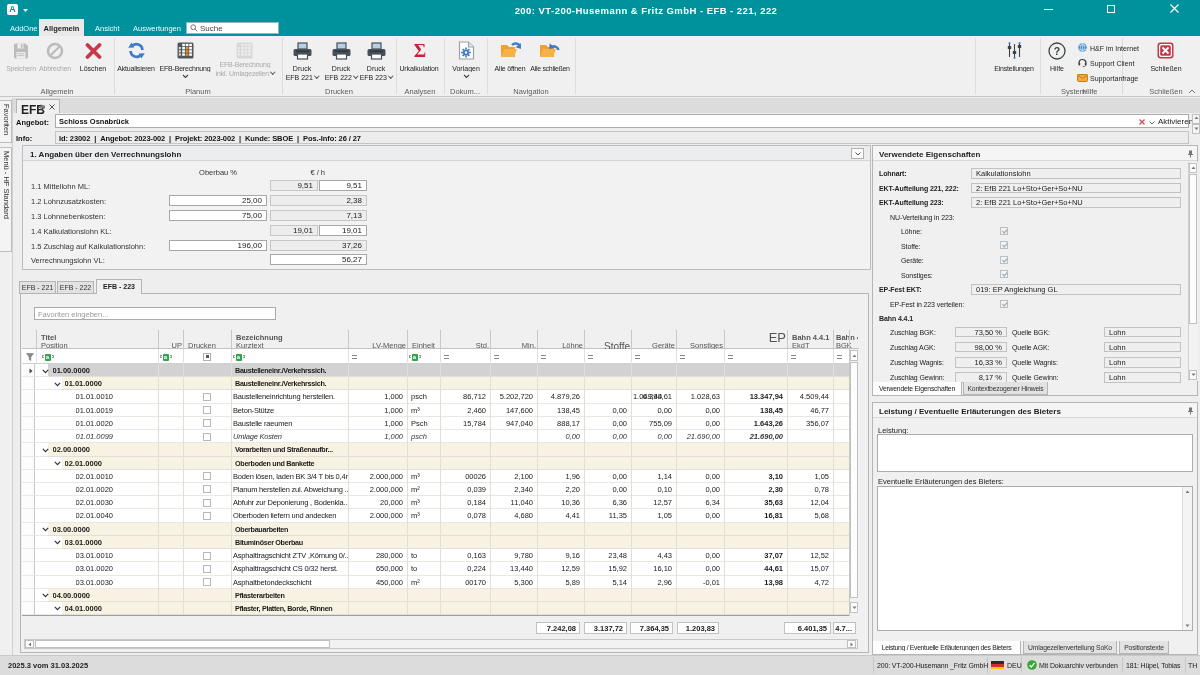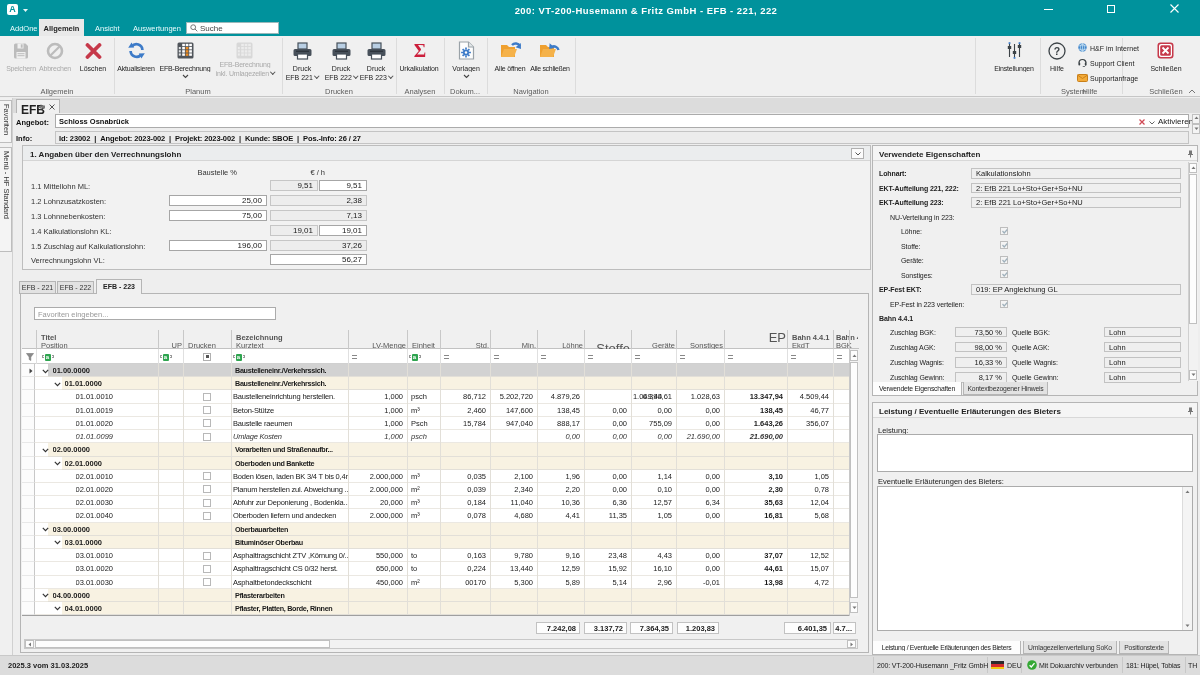--- a/index.html
+++ b/index.html
@@ -264,21 +264,21 @@
 <div class="a b" style="left:16px;top:133.5px;font-size:7.5px;color:#111">Info:</div>
 <div class="a" style="left:55px;top:130.5px;width:1134px;height:13px;background:#ececec;border:1px solid #c4c4c4"></div>
 <div class="a b" style="left:59px;top:133.5px;font-size:7.5px;color:#111;letter-spacing:-0.1px">Id: 23002&nbsp;&nbsp;|&nbsp;&nbsp;Angebot: 2023-002&nbsp;&nbsp;|&nbsp;&nbsp;Projekt: 2023-002&nbsp;&nbsp;|&nbsp;&nbsp;Kunde: SBOE&nbsp;&nbsp;|&nbsp;&nbsp;Pos.-Info: 26 / 27</div>
 <div class="a" style="left:22px;top:145px;width:849px;height:125px;background:#f2f2f2;border:1px solid #bdbdbd"></div>
 <div class="a" style="left:23px;top:146px;width:847px;height:15px;background:#ebedee;border-bottom:1px solid #d5d5d5"></div>
 <div class="a b" style="left:30px;top:149.5px;font-size:8px;color:#222">1. Angaben über den Verrechnungslohn</div>
 <div class="a" style="left:851px;top:148px;width:13px;height:11px;background:#fbfbfb;border:1px solid #b0b0b0"></div>
 <svg class="a" style="left:854.5px;top:151.5px" width="6" height="4">
     <path d="M0.5 0.5 L3 3 L5.5 0.5" fill="none" stroke="#555" stroke-width="1"></path>
   </svg>
-<div class="a" style="left:137px;top:168px;width:100px;text-align:right;font-size:7.5px;color:#333">Baustelle %</div>
+<div class="a" style="left:137px;top:168px;width:100px;text-align:right;font-size:7.5px;color:#333">Oberbau %</div>
 <div class="a" style="left:260px;top:168px;width:65px;text-align:right;font-size:7.5px;color:#333">€ / h</div>
 <div class="a" style="left:31px;top:182px;font-size:7.5px;color:#333">1.1 Mittellohn ML:</div>
 <div class="a r" style="left:270px;top:180px;width:48px;height:11px;background:#ededed;border:1px solid #c6c6c6;font-size:8px;line-height:10px;padding-right:4px;color:#1a1a1a">9,51</div>
 <div class="a r" style="left:319px;top:180px;width:48px;height:11px;background:#fff;border:1px solid #a6a6a6;font-size:8px;line-height:10px;padding-right:4px;color:#1a1a1a">9,51</div>
 <div class="a" style="left:31px;top:197px;font-size:7.5px;color:#333">1.2 Lohnzusatzkosten:</div>
 <div class="a r" style="left:169px;top:195px;width:98px;height:11px;background:#fff;border:1px solid #a6a6a6;font-size:8px;line-height:10px;padding-right:4px;color:#1a1a1a">25,00</div>
 <div class="a r" style="left:270px;top:195px;width:97px;height:11px;background:#ededed;border:1px solid #c6c6c6;font-size:8px;line-height:10px;padding-right:4px;color:#1a1a1a">2,38</div>
 <div class="a" style="left:31px;top:212px;font-size:7.5px;color:#333">1.3 Lohnnebenkosten:</div>
 <div class="a r" style="left:169px;top:210px;width:98px;height:11px;background:#fff;border:1px solid #a6a6a6;font-size:8px;line-height:10px;padding-right:4px;color:#1a1a1a">75,00</div>
 <div class="a r" style="left:270px;top:210px;width:97px;height:11px;background:#ededed;border:1px solid #c6c6c6;font-size:8px;line-height:10px;padding-right:4px;color:#1a1a1a">7,13</div>
@@ -305,21 +305,21 @@
 <div class="a" style="left:41px;top:340.5px;width:116px;text-align:left;font-size:7.5px;color:#555;white-space:nowrap;overflow:hidden">Position</div>
 <div class="a" style="left:163px;top:340.5px;width:19px;text-align:right;font-size:7.5px;color:#555;white-space:nowrap;overflow:hidden">UP</div>
 <div class="a" style="left:188px;top:340.5px;width:42px;text-align:left;font-size:7.5px;color:#555;white-space:nowrap;overflow:hidden">Drucken</div>
 <div class="a b" style="left:236px;top:332.5px;width:111px;text-align:left;font-size:7.5px;color:#555;white-space:nowrap;overflow:hidden">Bezeichnung</div>
 <div class="a" style="left:236px;top:340.5px;width:111px;text-align:left;font-size:7.5px;color:#555;white-space:nowrap;overflow:hidden">Kurztext</div>
 <div class="a" style="left:353px;top:340.5px;width:53px;text-align:right;font-size:7.5px;color:#555;white-space:nowrap;overflow:hidden">LV-Menge</div>
 <div class="a" style="left:412px;top:340.5px;width:27px;text-align:left;font-size:7.5px;color:#555;white-space:nowrap;overflow:hidden">Einheit</div>
 <div class="a" style="left:445px;top:340.5px;width:44px;text-align:right;font-size:7.5px;color:#555;white-space:nowrap;overflow:hidden">Std.</div>
 <div class="a" style="left:495px;top:340.5px;width:41px;text-align:right;font-size:7.5px;color:#555;white-space:nowrap;overflow:hidden">Min.</div>
 <div class="a" style="left:542px;top:340.5px;width:41px;text-align:right;font-size:7.5px;color:#555;white-space:nowrap;overflow:hidden">Löhne</div>
-<div class="a" style="left:589px;top:340.5px;width:41px;text-align:right;font-size:13px;color:#555;white-space:nowrap;overflow:hidden">Stoffe</div>
+<div class="a" style="left:589px;top:340.5px;width:41px;text-align:right;font-size:10px;color:#555;white-space:nowrap;overflow:hidden">Stoffe</div>
 <div class="a" style="left:636px;top:340.5px;width:39px;text-align:right;font-size:7.5px;color:#555;white-space:nowrap;overflow:hidden">Geräte</div>
 <div class="a" style="left:681px;top:340.5px;width:42px;text-align:right;font-size:7.5px;color:#555;white-space:nowrap;overflow:hidden">Sonstiges</div>
 <div class="a" style="left:729px;top:330px;width:57px;text-align:right;font-size:13px;color:#555;white-space:nowrap;overflow:hidden">EP</div>
 <div class="a b" style="left:792px;top:332.5px;width:40px;text-align:left;font-size:7.5px;color:#555;white-space:nowrap;overflow:hidden">Bahn 4.4.1</div>
 <div class="a" style="left:792px;top:340.5px;width:40px;text-align:left;font-size:7.5px;color:#555;white-space:nowrap;overflow:hidden">EkdT</div>
 <div class="a b" style="left:836px;top:332.5px;width:22px;text-align:left;font-size:7.5px;color:#555;white-space:nowrap;overflow:hidden">Bahn 4</div>
 <div class="a" style="left:836px;top:340.5px;width:22px;text-align:left;font-size:7.5px;color:#555;white-space:nowrap;overflow:hidden">BGK</div>
 <div class="a" style="left:36px;top:330px;width:1px;height:19px;background:#c8c8c8"></div>
 <div class="a" style="left:158px;top:330px;width:1px;height:19px;background:#c8c8c8"></div>
 <div class="a" style="left:183px;top:330px;width:1px;height:19px;background:#c8c8c8"></div>
@@ -611,21 +611,21 @@
 <div class="a" style="left:631px;top:469.76px;width:1px;height:13.22px;background:#e2dfd8"></div>
 <div class="a" style="left:676px;top:469.76px;width:1px;height:13.22px;background:#e2dfd8"></div>
 <div class="a" style="left:724px;top:469.76px;width:1px;height:13.22px;background:#e2dfd8"></div>
 <div class="a" style="left:787px;top:469.76px;width:1px;height:13.22px;background:#e2dfd8"></div>
 <div class="a" style="left:833px;top:469.76px;width:1px;height:13.22px;background:#e2dfd8"></div>
 <div class="a" style="left:75.5px;top:469.76px;width:82.5px;height:13.22px;font-size:7.5px;line-height:13.22px;color:#1a1a1a;overflow:hidden;white-space:nowrap;text-align:left;padding-left:0px;">02.01.0010</div>
 <div class="a" style="left:203px;top:472.26px;width:8px;height:8px;border:1px solid #b8b8b8;background:#fff"></div>
 <div class="a" style="left:231px;top:469.76px;width:117px;height:13.22px;font-size:7.5px;line-height:13.22px;color:#1a1a1a;overflow:hidden;white-space:nowrap;text-align:left;padding-left:2px;letter-spacing:-0.2px;">Boden lösen, laden BK 3/4 T bis 0,4m</div>
 <div class="a" style="left:348px;top:469.76px;width:59px;height:13.22px;font-size:7.5px;line-height:13.22px;color:#1a1a1a;overflow:hidden;white-space:nowrap;text-align:right;padding-right:4px;">2.000,000</div>
 <div class="a" style="left:407px;top:469.76px;width:33px;height:13.22px;font-size:7.5px;line-height:13.22px;color:#1a1a1a;overflow:hidden;white-space:nowrap;text-align:left;padding-left:4px;">m³</div>
-<div class="a" style="left:440px;top:469.76px;width:50px;height:13.22px;font-size:7.5px;line-height:13.22px;color:#1a1a1a;overflow:hidden;white-space:nowrap;text-align:right;padding-right:4px;">0,035</div>
+<div class="a" style="left:440px;top:469.76px;width:50px;height:13.22px;font-size:7.5px;line-height:13.22px;color:#1a1a1a;overflow:hidden;white-space:nowrap;text-align:right;padding-right:4px;">00026</div>
 <div class="a" style="left:490px;top:469.76px;width:47px;height:13.22px;font-size:7.5px;line-height:13.22px;color:#1a1a1a;overflow:hidden;white-space:nowrap;text-align:right;padding-right:4px;">2,100</div>
 <div class="a" style="left:537px;top:469.76px;width:47px;height:13.22px;font-size:7.5px;line-height:13.22px;color:#1a1a1a;overflow:hidden;white-space:nowrap;text-align:right;padding-right:4px;">1,96</div>
 <div class="a" style="left:584px;top:469.76px;width:47px;height:13.22px;font-size:7.5px;line-height:13.22px;color:#1a1a1a;overflow:hidden;white-space:nowrap;text-align:right;padding-right:4px;">0,00</div>
 <div class="a" style="left:631px;top:469.76px;width:45px;height:13.22px;font-size:7.5px;line-height:13.22px;color:#1a1a1a;overflow:hidden;white-space:nowrap;text-align:right;padding-right:4px;">1,14</div>
 <div class="a" style="left:676px;top:469.76px;width:48px;height:13.22px;font-size:7.5px;line-height:13.22px;color:#1a1a1a;overflow:hidden;white-space:nowrap;text-align:right;padding-right:4px;">0,00</div>
 <div class="a b" style="left:724px;top:469.76px;width:63px;height:13.22px;font-size:7.5px;line-height:13.22px;color:#1a1a1a;overflow:hidden;white-space:nowrap;text-align:right;padding-right:4px;">3,10</div>
 <div class="a" style="left:787px;top:469.76px;width:46px;height:13.22px;font-size:7.5px;line-height:13.22px;color:#1a1a1a;overflow:hidden;white-space:nowrap;text-align:right;padding-right:4px;">1,05</div>
 <div class="a" style="left:35px;top:482.98px;width:814px;height:13.22px;background:#fff;border-bottom:1px solid #ebe8e2"></div>
 <div class="a" style="left:22px;top:482.98px;width:13px;height:13.22px;background:#fcfcfc;border-bottom:1px solid #e8e8e8;border-right:1px solid #c8c8c8"></div>
 <div class="a" style="left:158px;top:482.98px;width:1px;height:13.22px;background:#e2dfd8"></div>
@@ -769,21 +769,21 @@
 <div class="a" style="left:537px;top:549.08px;width:1px;height:13.22px;background:#e2dfd8"></div>
 <div class="a" style="left:584px;top:549.08px;width:1px;height:13.22px;background:#e2dfd8"></div>
 <div class="a" style="left:631px;top:549.08px;width:1px;height:13.22px;background:#e2dfd8"></div>
 <div class="a" style="left:676px;top:549.08px;width:1px;height:13.22px;background:#e2dfd8"></div>
 <div class="a" style="left:724px;top:549.08px;width:1px;height:13.22px;background:#e2dfd8"></div>
 <div class="a" style="left:787px;top:549.08px;width:1px;height:13.22px;background:#e2dfd8"></div>
 <div class="a" style="left:833px;top:549.08px;width:1px;height:13.22px;background:#e2dfd8"></div>
 <div class="a" style="left:75.5px;top:549.08px;width:82.5px;height:13.22px;font-size:7.5px;line-height:13.22px;color:#1a1a1a;overflow:hidden;white-space:nowrap;text-align:left;padding-left:0px;">03.01.0010</div>
 <div class="a" style="left:203px;top:551.58px;width:8px;height:8px;border:1px solid #b8b8b8;background:#fff"></div>
 <div class="a" style="left:231px;top:549.08px;width:117px;height:13.22px;font-size:7.5px;line-height:13.22px;color:#1a1a1a;overflow:hidden;white-space:nowrap;text-align:left;padding-left:2px;letter-spacing:-0.2px;">Asphalttragschicht ZTV ,Körnung 0/...</div>
-<div class="a" style="left:348px;top:549.08px;width:59px;height:13.22px;font-size:7.5px;line-height:13.22px;color:#1a1a1a;overflow:hidden;white-space:nowrap;text-align:right;padding-right:4px;">550,000</div>
+<div class="a" style="left:348px;top:549.08px;width:59px;height:13.22px;font-size:7.5px;line-height:13.22px;color:#1a1a1a;overflow:hidden;white-space:nowrap;text-align:right;padding-right:4px;">280,000</div>
 <div class="a" style="left:407px;top:549.08px;width:33px;height:13.22px;font-size:7.5px;line-height:13.22px;color:#1a1a1a;overflow:hidden;white-space:nowrap;text-align:left;padding-left:4px;">to</div>
 <div class="a" style="left:440px;top:549.08px;width:50px;height:27px;font-size:7.5px;line-height:13.22px;color:#1a1a1a;overflow:hidden;white-space:nowrap;text-align:right;padding-right:4px;padding-left:12px;">0,163</div>
 <div class="a" style="left:490px;top:549.08px;width:47px;height:13.22px;font-size:7.5px;line-height:13.22px;color:#1a1a1a;overflow:hidden;white-space:nowrap;text-align:right;padding-right:4px;">9,780</div>
 <div class="a" style="left:537px;top:549.08px;width:47px;height:13.22px;font-size:7.5px;line-height:13.22px;color:#1a1a1a;overflow:hidden;white-space:nowrap;text-align:right;padding-right:4px;">9,16</div>
 <div class="a" style="left:584px;top:549.08px;width:47px;height:13.22px;font-size:7.5px;line-height:13.22px;color:#1a1a1a;overflow:hidden;white-space:nowrap;text-align:right;padding-right:4px;">23,48</div>
 <div class="a" style="left:631px;top:549.08px;width:45px;height:13.22px;font-size:7.5px;line-height:13.22px;color:#1a1a1a;overflow:hidden;white-space:nowrap;text-align:right;padding-right:4px;">4,43</div>
 <div class="a" style="left:676px;top:549.08px;width:48px;height:13.22px;font-size:7.5px;line-height:13.22px;color:#1a1a1a;overflow:hidden;white-space:nowrap;text-align:right;padding-right:4px;">0,00</div>
 <div class="a b" style="left:724px;top:549.08px;width:63px;height:13.22px;font-size:7.5px;line-height:13.22px;color:#1a1a1a;overflow:hidden;white-space:nowrap;text-align:right;padding-right:4px;">37,07</div>
 <div class="a" style="left:787px;top:549.08px;width:46px;height:13.22px;font-size:7.5px;line-height:13.22px;color:#1a1a1a;overflow:hidden;white-space:nowrap;text-align:right;padding-right:4px;">12,52</div>
 <div class="a" style="left:35px;top:562.3px;width:814px;height:13.22px;background:#fff;border-bottom:1px solid #ebe8e2"></div>

